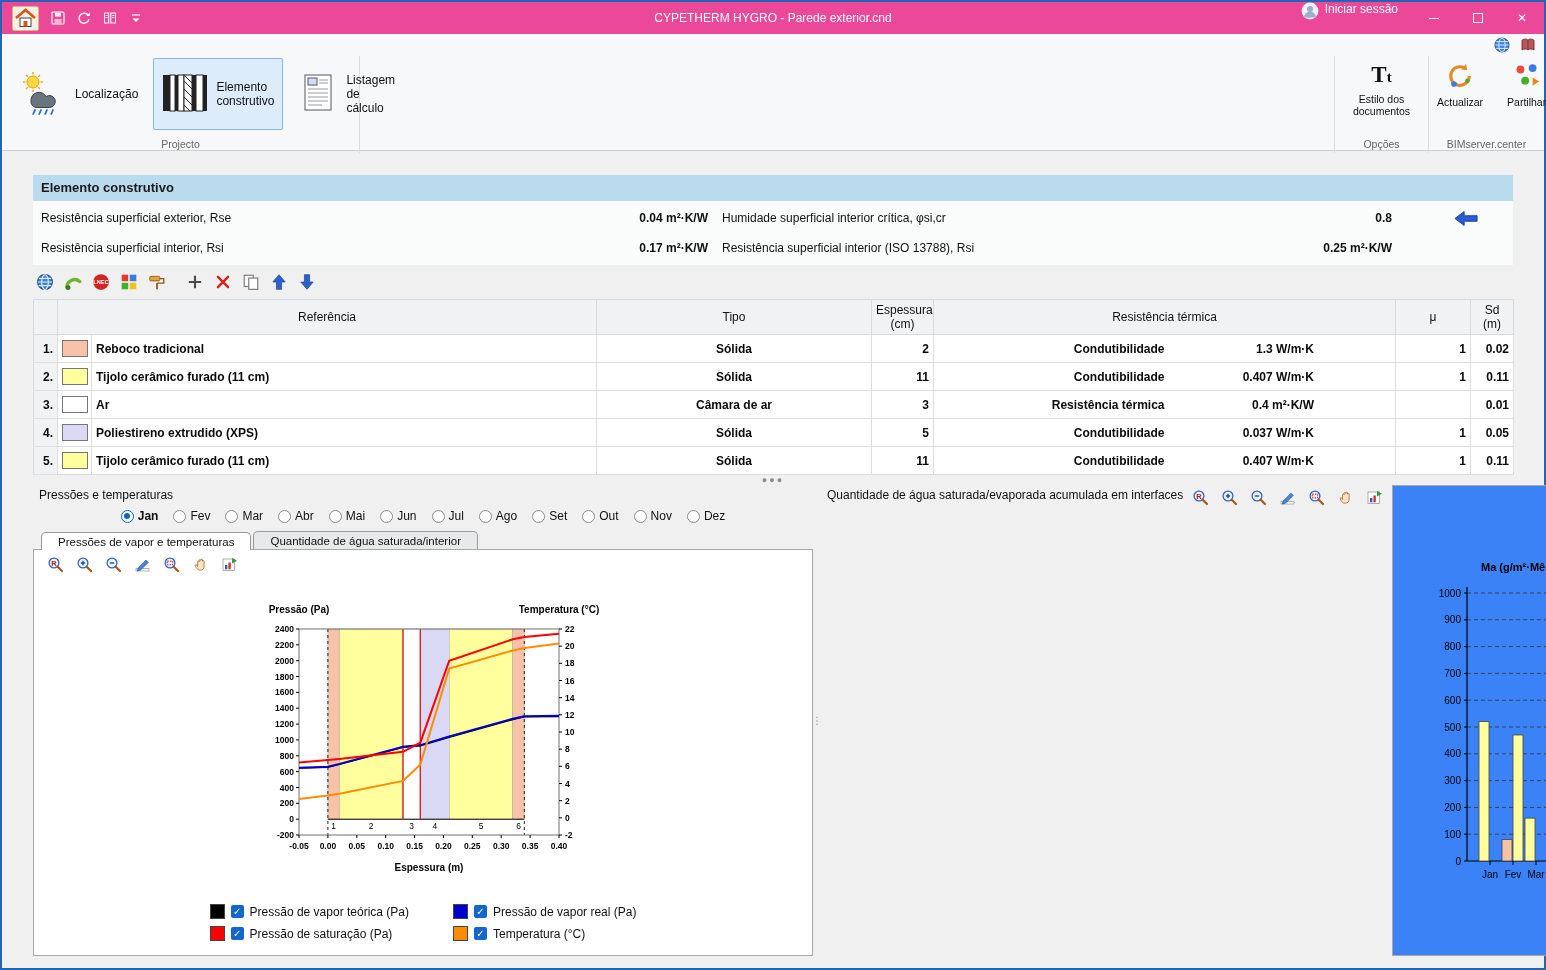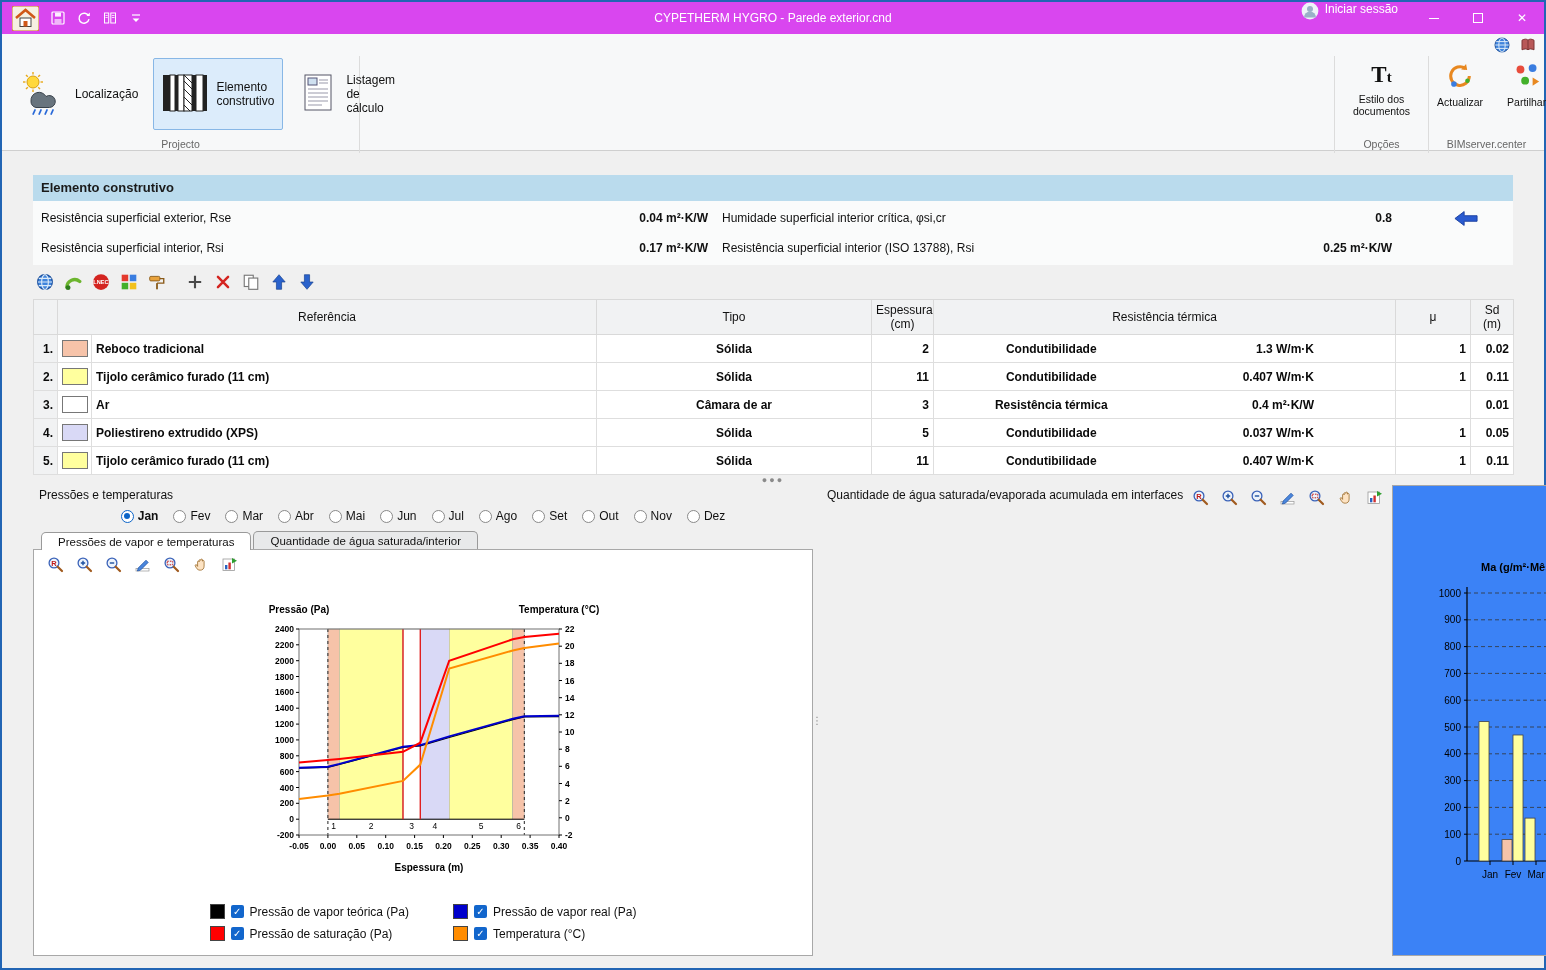--- a/index.html
+++ b/index.html
@@ -1,21 +1,21 @@
 <!DOCTYPE html>
 <html><head>
 <meta charset="utf-8">
 <style>
   *{margin:0;padding:0;box-sizing:border-box}
   html,body{width:1546px;height:970px;overflow:hidden}
   body{font-family:"Liberation Sans",sans-serif;font-size:12px;color:#111;background:#fff}
   .window{width:1546px;height:970px;border:2px solid #2265b4;display:flex;flex-direction:column;background:#f0f0f0}
 
   
-  .titlebar{height:32px;background:#d946ef;display:flex;align-items:center;color:#fff;position:relative;flex:0 0 auto}
+  .titlebar{height:32px;background:#ec4899;display:flex;align-items:center;color:#fff;position:relative;flex:0 0 auto}
   .qat{display:flex;align-items:center;height:100%;padding-left:4px;gap:2px}
   .app-btn{width:38px;height:30px;display:flex;align-items:center;justify-content:center;cursor:pointer}
   .qat-btn{width:24px;height:26px;display:flex;align-items:center;justify-content:center;cursor:pointer;border-radius:2px}
   .win-title{position:absolute;left:50%;transform:translateX(-50%);font-size:12px;white-space:nowrap}
   .tb-right{margin-left:auto;display:flex;align-items:center;height:100%}
   .login{display:flex;gap:6px;padding:0 14px;height:100%;cursor:pointer}
   .winbtn{width:44px;height:100%;display:flex;align-items:center;justify-content:center;cursor:pointer}
   .glyph-min{width:10px;height:1px;background:#fff;display:block}
   .glyph-max{width:10px;height:10px;border:1px solid #fff;display:block}
   .glyph-close{font-size:12px;color:#fff}
@@ -56,21 +56,21 @@
   table.layers{width:100%;border-collapse:collapse;background:#fff;table-layout:fixed;flex:0 0 auto;border:1px solid #c0c0c0}
   table.layers th{background:#f1f2f3;font-weight:normal;font-size:12px;border:1px solid #d9d9d9;padding:2px 4px;height:17px}
   table.layers th.h2{height:35px}
   table.layers td{border:1px solid #dedede;height:28px;padding:2px 4px;font-weight:bold;color:#0a0a0a}
   td.num{background:#f1f2f3;text-align:right;color:#333;font-weight:normal;padding-right:5px}
   td.sw{text-align:center}
   .swatch{display:inline-block;width:26px;height:17px;border:1px solid #777;vertical-align:middle}
   td.ref{padding-left:6px}
   td.tipo{text-align:center}
   td.esp{text-align:right;padding-right:24px}
-  td.res .rl{display:inline-block;width:50%;text-align:center}
+  td.res .rl{display:inline-block;width:50%;text-align:right}
   td.res .rv{display:inline-block;width:33%;text-align:right}
   td.mu{text-align:right;padding-right:30px}
   td.sd{text-align:right;padding-right:8px}
 
   .splitter-h{height:10px;display:flex;align-items:center;justify-content:center;color:#8a8a8a;font-size:9px;letter-spacing:2px;flex:0 0 auto;cursor:row-resize}
 
   
   .bottom{flex:1;min-height:0;display:flex}
   .panel-left{width:887px;display:flex;flex-direction:column;min-height:0}
   .splitter-v{width:8px;display:flex;align-items:center;justify-content:center;color:#8a8a8a;font-size:10px;cursor:col-resize}

